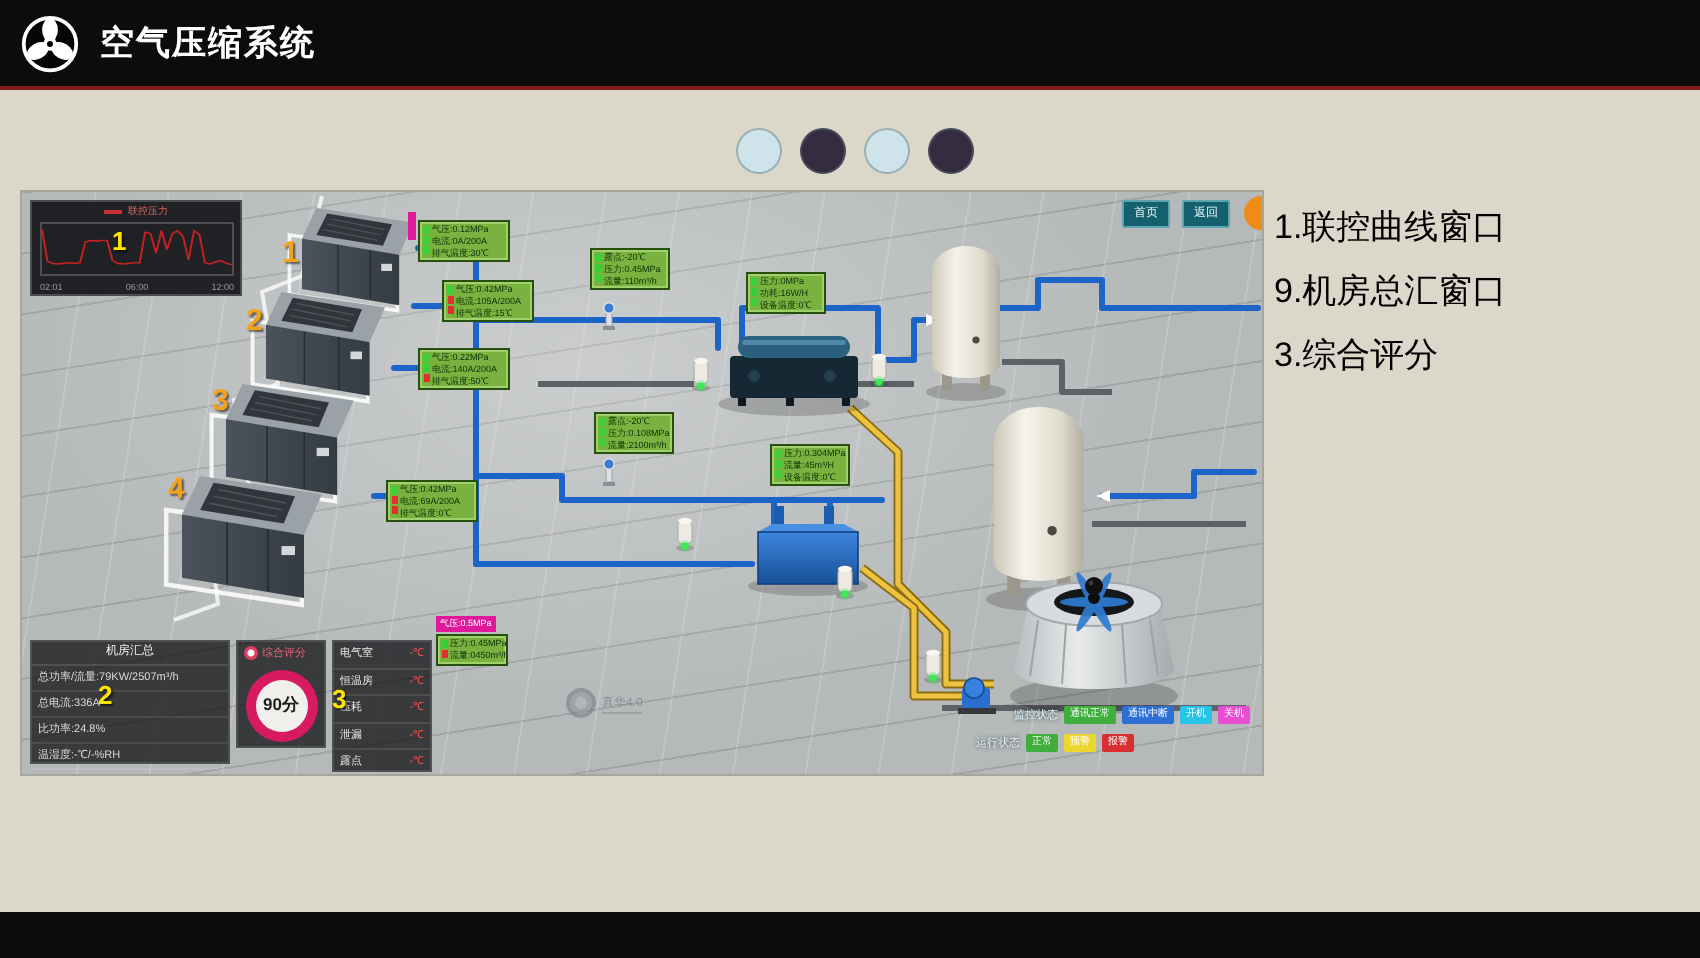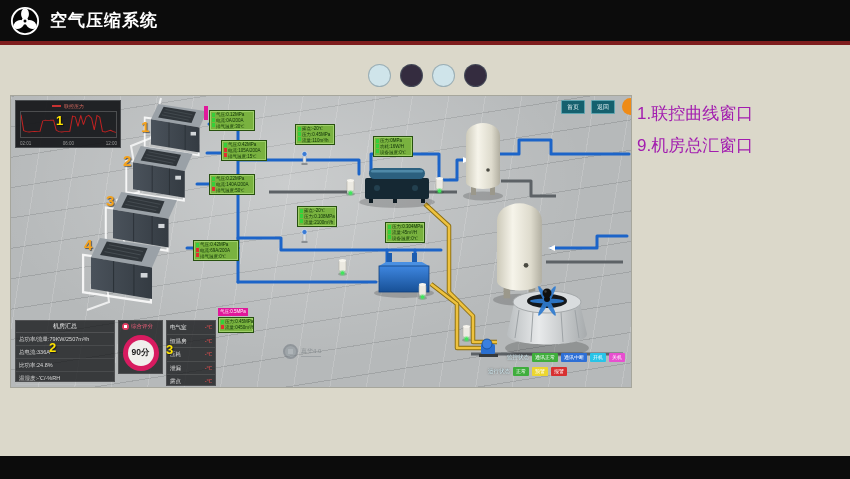--- a/index.html
+++ b/index.html
@@ -1,27 +1,27 @@
 <!DOCTYPE html>
 <html><head>
 <meta charset="utf-8">
 <style>
   html,body{margin:0;padding:0;background:#000;}
   .page{position:relative;width:850px;height:479px;background:#dbd8ca;overflow:hidden;
         font-family:"Liberation Sans",sans-serif;}
   
   .hdr{position:absolute;left:0;top:0;width:850px;height:45px;background:#0c0c0c;
        display:flex;align-items:center;gap:10px;padding-left:10px;box-sizing:border-box;
-       border-bottom:4px solid #7f1d1d;}
+       border-bottom:2px solid #7f1d1d;}
   .hdr-title{color:#fff;font-size:17px;font-weight:bold;letter-spacing:1px;}
   
   .dots{position:absolute;left:368px;top:64px;display:flex;gap:9px;}
   .dot{width:23px;height:23px;border-radius:50%;border:1px solid rgba(90,110,120,.45);box-sizing:border-box;}
   
-  .notes{position:absolute;left:637px;top:98px;color:#a21caf;font-size:17px;line-height:32px;}
+  .notes{position:absolute;left:637px;top:98px;color:#000000;font-size:17px;line-height:32px;}
   
   .scene{position:absolute;left:10px;top:95px;width:620px;height:291px;overflow:hidden;
          background-color:#b6b9ba;border:1px solid #a6a69c;
          background-image:
            radial-gradient(ellipse at 45% 30%, rgba(255,255,255,.28), rgba(0,0,0,0) 62%),
            repeating-linear-gradient(99deg, rgba(255,255,255,.15) 0 1px, transparent 1px 36px),
            repeating-linear-gradient(171deg, rgba(40,44,46,.15) 0 1px, transparent 1px 30px);}
   .scene svg.gfx{position:absolute;left:0;top:0;z-index:1;}
   
   .chart{position:absolute;left:4px;top:4px;width:106px;height:48px;z-index:3;
@@ -105,20 +105,21 @@
   <div class="dots">
     <div class="dot" style="background: rgb(207, 228, 234);"></div>
     <div class="dot" style="background: rgb(52, 44, 63);"></div>
     <div class="dot" style="background: rgb(207, 228, 234);"></div>
     <div class="dot" style="background: rgb(52, 44, 63);"></div>
   </div>
 
   <div class="notes">
     <div>1.联控曲线窗口</div>
     <div>9.机房总汇窗口</div>
+    <div>3.综合评分</div>
   </div>
 
   <div class="scene">
 
     <svg class="gfx" width="620" height="291" viewBox="0 0 620 291">
       <defs>
         <linearGradient id="tankGrad" x1="0" y1="0" x2="1" y2="0">
           <stop offset="0" stop-color="#cdcaba"></stop>
             <stop offset=".35" stop-color="#f6f4ea"></stop>
           <stop offset=".75" stop-color="#dedbcd"></stop>

